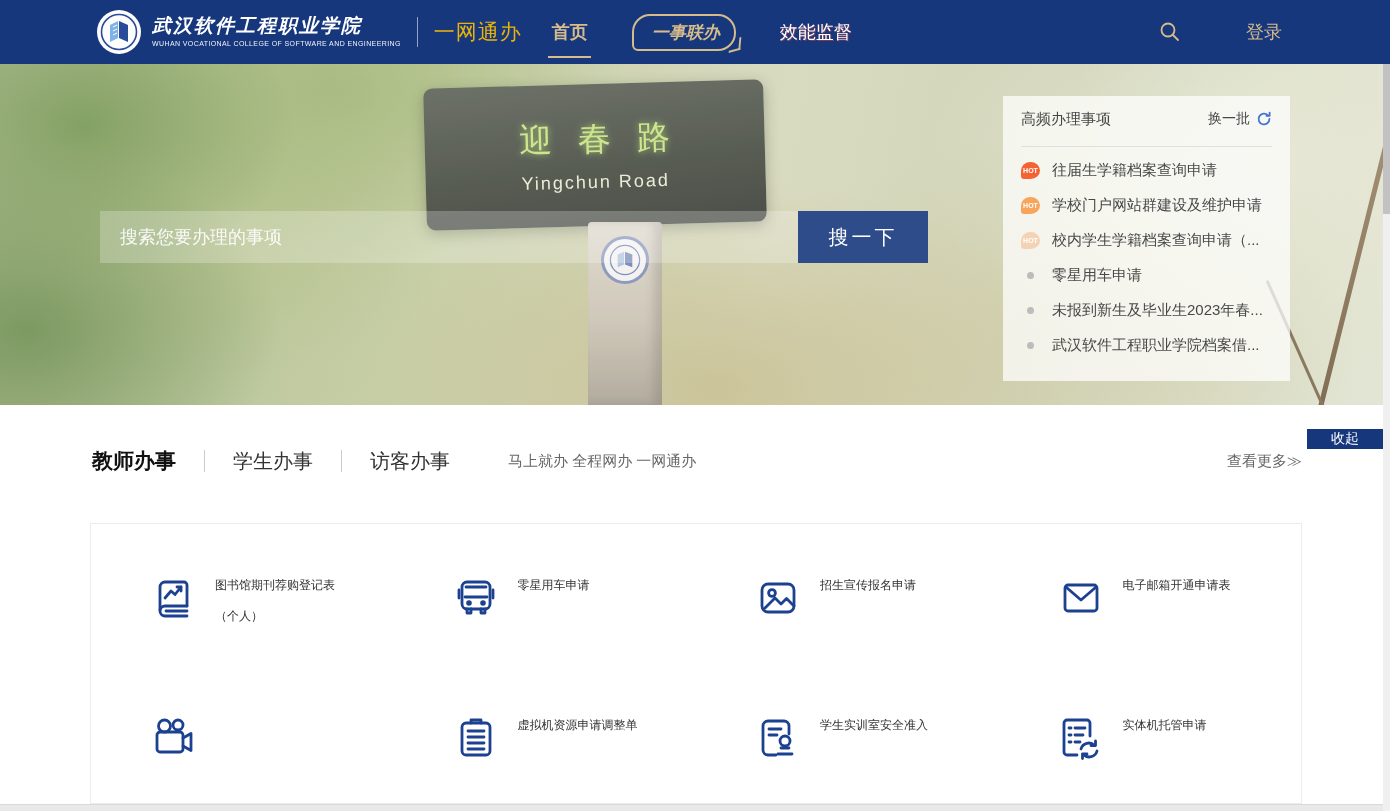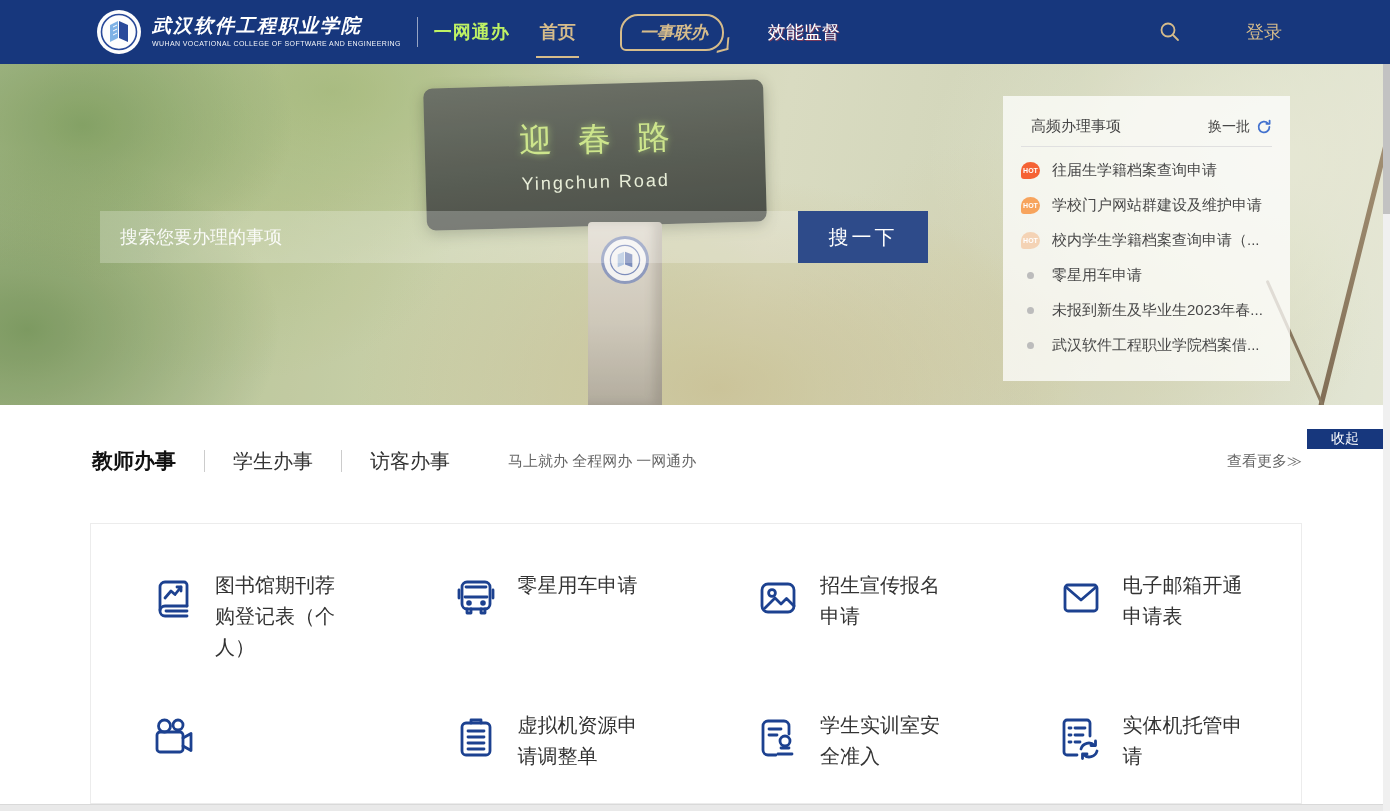--- a/index.html
+++ b/index.html
@@ -7,21 +7,21 @@
   .page { position:relative; width:1390px; height:811px; overflow:hidden; background:#fff; }
 
   
   .navbar { position:absolute; top:0; left:0; width:1390px; height:64px;
             background:#17377d; display:flex; align-items:center; padding-left:96px; z-index:30; }
   .emblem { width:46px; height:46px; flex:0 0 46px; }
   .school { margin-left:10px; color:#fff; line-height:1.1; }
   .school-cn { font-size:19px; font-weight:bold; font-style:italic; letter-spacing:2px; white-space:nowrap; }
   .school-en { font-size:7px; letter-spacing:.4px; margin-top:3px; white-space:nowrap; opacity:.95; }
   .nav-sep { width:1px; height:30px; background:rgba(255,255,255,.55); margin:0 16px; }
-  .portal-name { color:#bef264; font-size:18px; font-weight:700; letter-spacing:1px; white-space:nowrap; }
+  .portal-name { color:#eab308; font-size:21px; font-weight:400; letter-spacing:1px; white-space:nowrap; }
   .nav-links { display:flex; align-items:center; gap:44px; margin-left:30px; }
   .nav-item { font-size:18px; color:#fff; cursor:pointer; white-space:nowrap; }
   .nav-home { color:#d6bc8b; font-weight:bold; position:relative; }
   .nav-home::after { content:""; position:absolute; left:-10%; bottom:-14px; width:120%; height:2px; background:#d6bc8b; }
   .nav-joint { position:relative; border:2px solid #d6bc8b; border-radius:18px 18px 18px 6px;
                padding:5px 14px 5px 18px; color:#d6bc8b; font-weight:bold; font-style:italic; font-size:17px; }
   .nav-joint::after { content:""; position:absolute; right:-7px; bottom:-2px; width:10px; height:10px;
                border-right:2px solid #d6bc8b; border-bottom:2px solid #d6bc8b; transform:rotate(-15deg) skewX(-20deg); }
   .nav-supervision { text-shadow:1px 1px 0 rgba(205,60,60,.55); }
   .nav-spacer { flex:1; }
@@ -59,21 +59,21 @@
 
   .hero-search { position:absolute; left:100px; top:147px; width:828px; height:68px; display:flex; }
   .hero-search input { flex:1; height:52px; border:none; outline:none; background:rgba(255,255,255,.24);
       padding:0 20px; font-size:18px; color:#fff; font-family:"Liberation Sans",sans-serif; }
   .hero-search input::placeholder { color:rgba(255,255,255,.92); }
   .search-go { width:130px; height:52px; background:#17377d; color:#fff; font-size:20px; letter-spacing:3px;
       border:none; display:flex; align-items:center; justify-content:center; cursor:pointer; }
 
   .hot-panel { position:absolute; left:1003px; top:32px; width:287px; height:285px;
       background:rgba(255,255,255,.74); padding:14px 18px; }
-  .hot-head { display:flex; justify-content:space-between; align-items:flex-end; height:26px;margin-left:10px; }
+  .hot-head { display:flex; justify-content:space-between; align-items:flex-start; height:26px; }
   .hot-title { font-size:15px; color:#333; font-weight:500; }
   .hot-refresh { display:flex; align-items:center; gap:6px; cursor:pointer; }
   .hot-refresh-label { font-size:14px; color:#333; }
   .hot-divider { border-bottom:1px solid #ddd; margin:10px 0 6px; }
   .hot-item { display:flex; align-items:center; gap:12px; height:35px; cursor:pointer; }
   .hot-label { font-size:15px; color:#333; white-space:nowrap; overflow:hidden; }
   .badge { flex:0 0 auto; }
   .badge-hot { width:19px; height:17px; border-radius:50% 50% 50% 3px; color:#fff; font-size:7px;
       font-weight:bold; display:flex; align-items:center; justify-content:center; }
   .hot-red { background:#f4511e; }
@@ -90,21 +90,21 @@
   .tab-sep { width:1px; height:22px; background:#ccc; margin:0 28px; }
   .slogan { font-size:15px; color:#666; margin-left:58px; white-space:nowrap; }
   .more-link { position:absolute; right:0; font-size:15px; color:#666; cursor:pointer; white-space:nowrap; }
 
   .cards-box { position:absolute; left:90px; top:523px; width:1212px; height:281px;
       background:#fff; border:1px solid #ececec; display:grid;
       grid-template-columns:repeat(4,1fr); grid-template-rows:1fr 1fr; }
   .card { display:flex; align-items:flex-start; padding:46px 0 0 58px; cursor:pointer; }
   .card-icon { width:48px; height:48px; flex:0 0 48px; margin-top:4px; }
   .card-icon svg { width:48px; height:48px; }
-  .card-label { margin-left:18px; width:122px; font-size:20px; color:#333; line-height:31px; }
+  .card-label { margin-left:18px; width:122px; font-size:12px; color:#333; line-height:31px; }
 
   .footer-strip { position:absolute; left:0; bottom:0; width:1383px; height:7px; background:#e9e9e9; border-top:1px solid #d9d9d9; }
 
   
   .scrollbar { position:absolute; top:64px; right:0; width:7px; height:747px; background:#f0f0f0; z-index:40; }
   .scroll-thumb { position:absolute; top:0; left:0; width:7px; height:150px; background:#c2c2c2; }
 
   .ico { stroke:#1c4190; fill:none; stroke-width:2.8; stroke-linecap:round; stroke-linejoin:round; }
 </style>
 </head>

